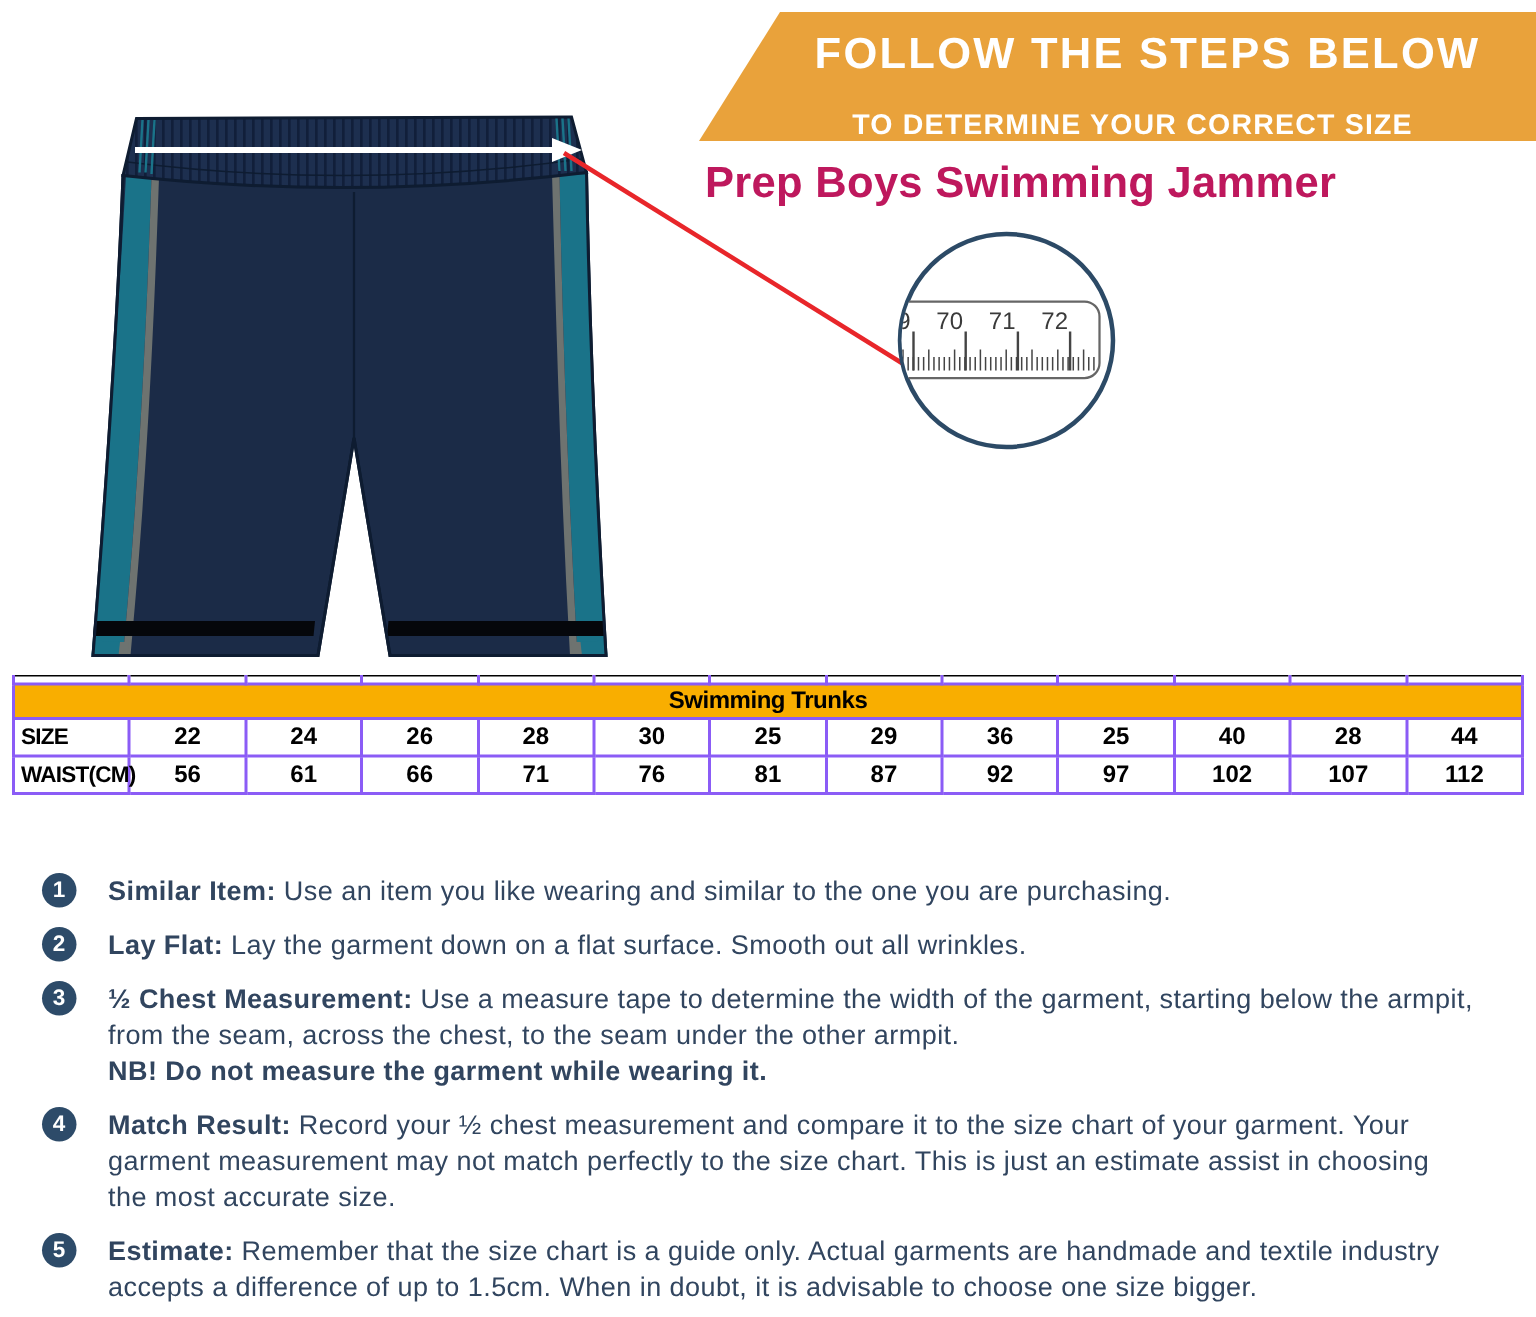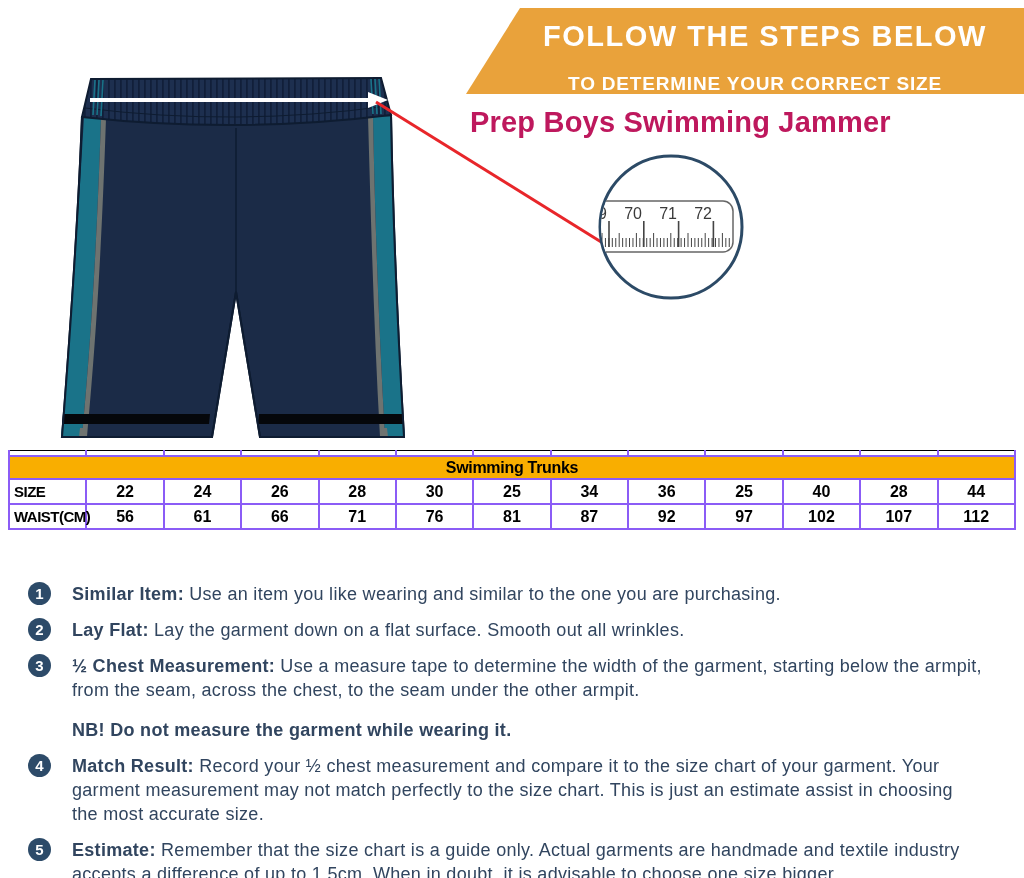--- a/index.html
+++ b/index.html
@@ -30,21 +30,21 @@
   .size-table .valrow td{height:23px;font-size:16px;}
 
   
   .steps{position:absolute;left:28px;top:582px;width:955px;margin:0;padding:0;list-style:none;
          color:#31455F;}
   .step{display:grid;grid-template-columns:23px 1fr;column-gap:21px;margin-bottom:12px;
         font-size:18px;line-height:24px;letter-spacing:0.3px;}
   .badge{width:23px;height:23px;border-radius:50%;background:#2D4B69;color:#fff;display:flex;
          align-items:center;justify-content:center;font-size:15px;font-weight:bold;margin-top:0px;}
   .stext b{font-weight:700;}
-  .note{font-weight:800;margin-top:16px;}
+  .note{font-weight:800;}
 </style>
 </head>
 <body>
 
 <div class="page">
 
   <header class="banner">
     <div class="banner-line1">FOLLOW THE STEPS BELOW</div>
     <div class="banner-line2">TO DETERMINE YOUR CORRECT SIZE</div>
   </header>
@@ -179,21 +179,21 @@
         <th class="gold" colspan="13">Swimming Trunks</th>
       </tr>
       <tr class="valrow">
           <th class="rowlabel">SIZE</th>
           <td>22</td>
           <td>24</td>
           <td>26</td>
           <td>28</td>
           <td>30</td>
           <td>25</td>
-          <td>34</td>
+          <td>29</td>
           <td>36</td>
           <td>25</td>
           <td>40</td>
           <td>28</td>
           <td>44</td>
         </tr>
       <tr class="valrow">
           <th class="rowlabel">WAIST(CM)</th>
           <td>56</td>
           <td>61</td>

